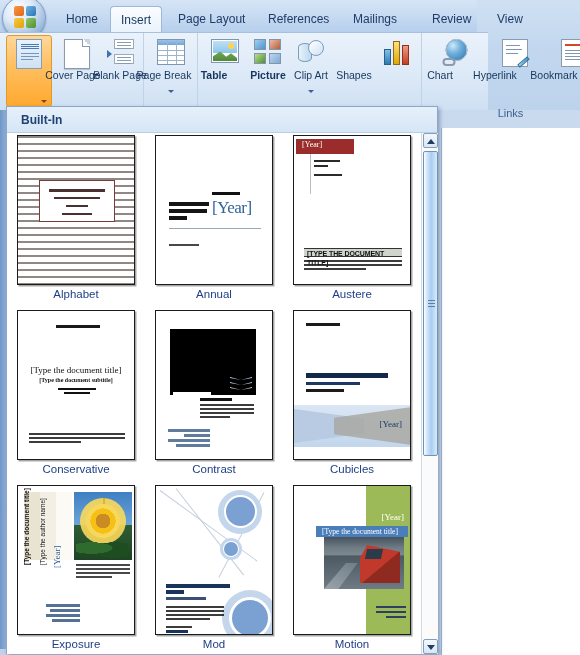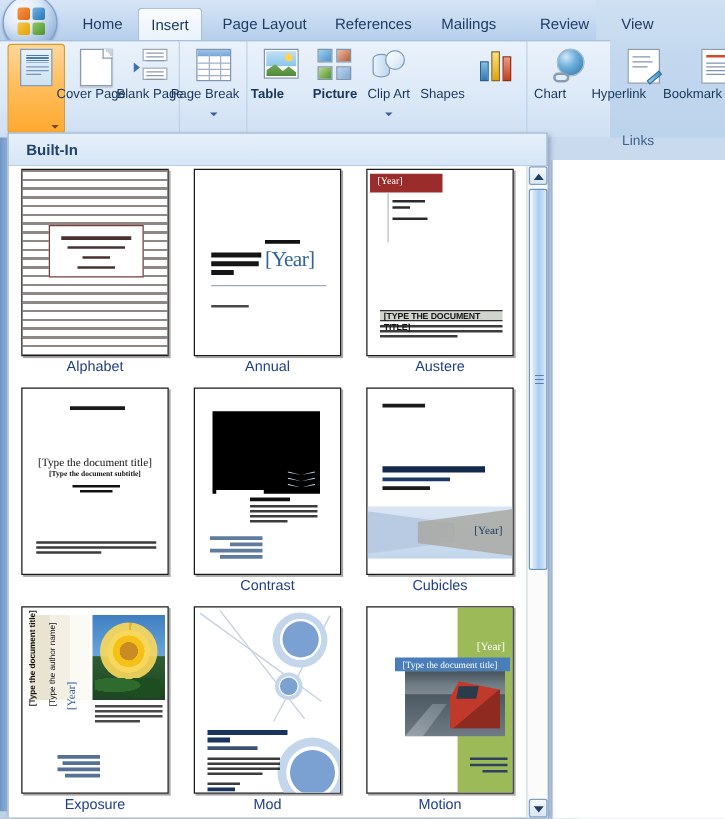--- a/index.html
+++ b/index.html
@@ -572,20 +572,21 @@
         <div class="thumb">
           <div class="cs-top"></div>
           <div class="cs-title">[Type the document title]</div>
           <div class="cs-sub">[Type the document subtitle]</div>
           <div class="cs-a" style="top:77px;"></div>
           <div class="cs-a" style="top:81px;left:46px;width:26px"></div>
           <div class="cs-p" style="top:122px;width:96px"></div>
           <div class="cs-p" style="top:126px;width:96px"></div>
           <div class="cs-p" style="top:130px;width:52px"></div>
         </div>
+        <div class="cap">Conservative</div>
       </div>
 
       <div class="cell" style="left:138px;">
         <div class="thumb">
           <div class="ct-blk">
             <div class="ct-t">
               <div class="l" style="top:0;width:38px"></div>
               <div class="l" style="top:8px;width:56px"></div>
             </div>
             <div class="ct-chev">

